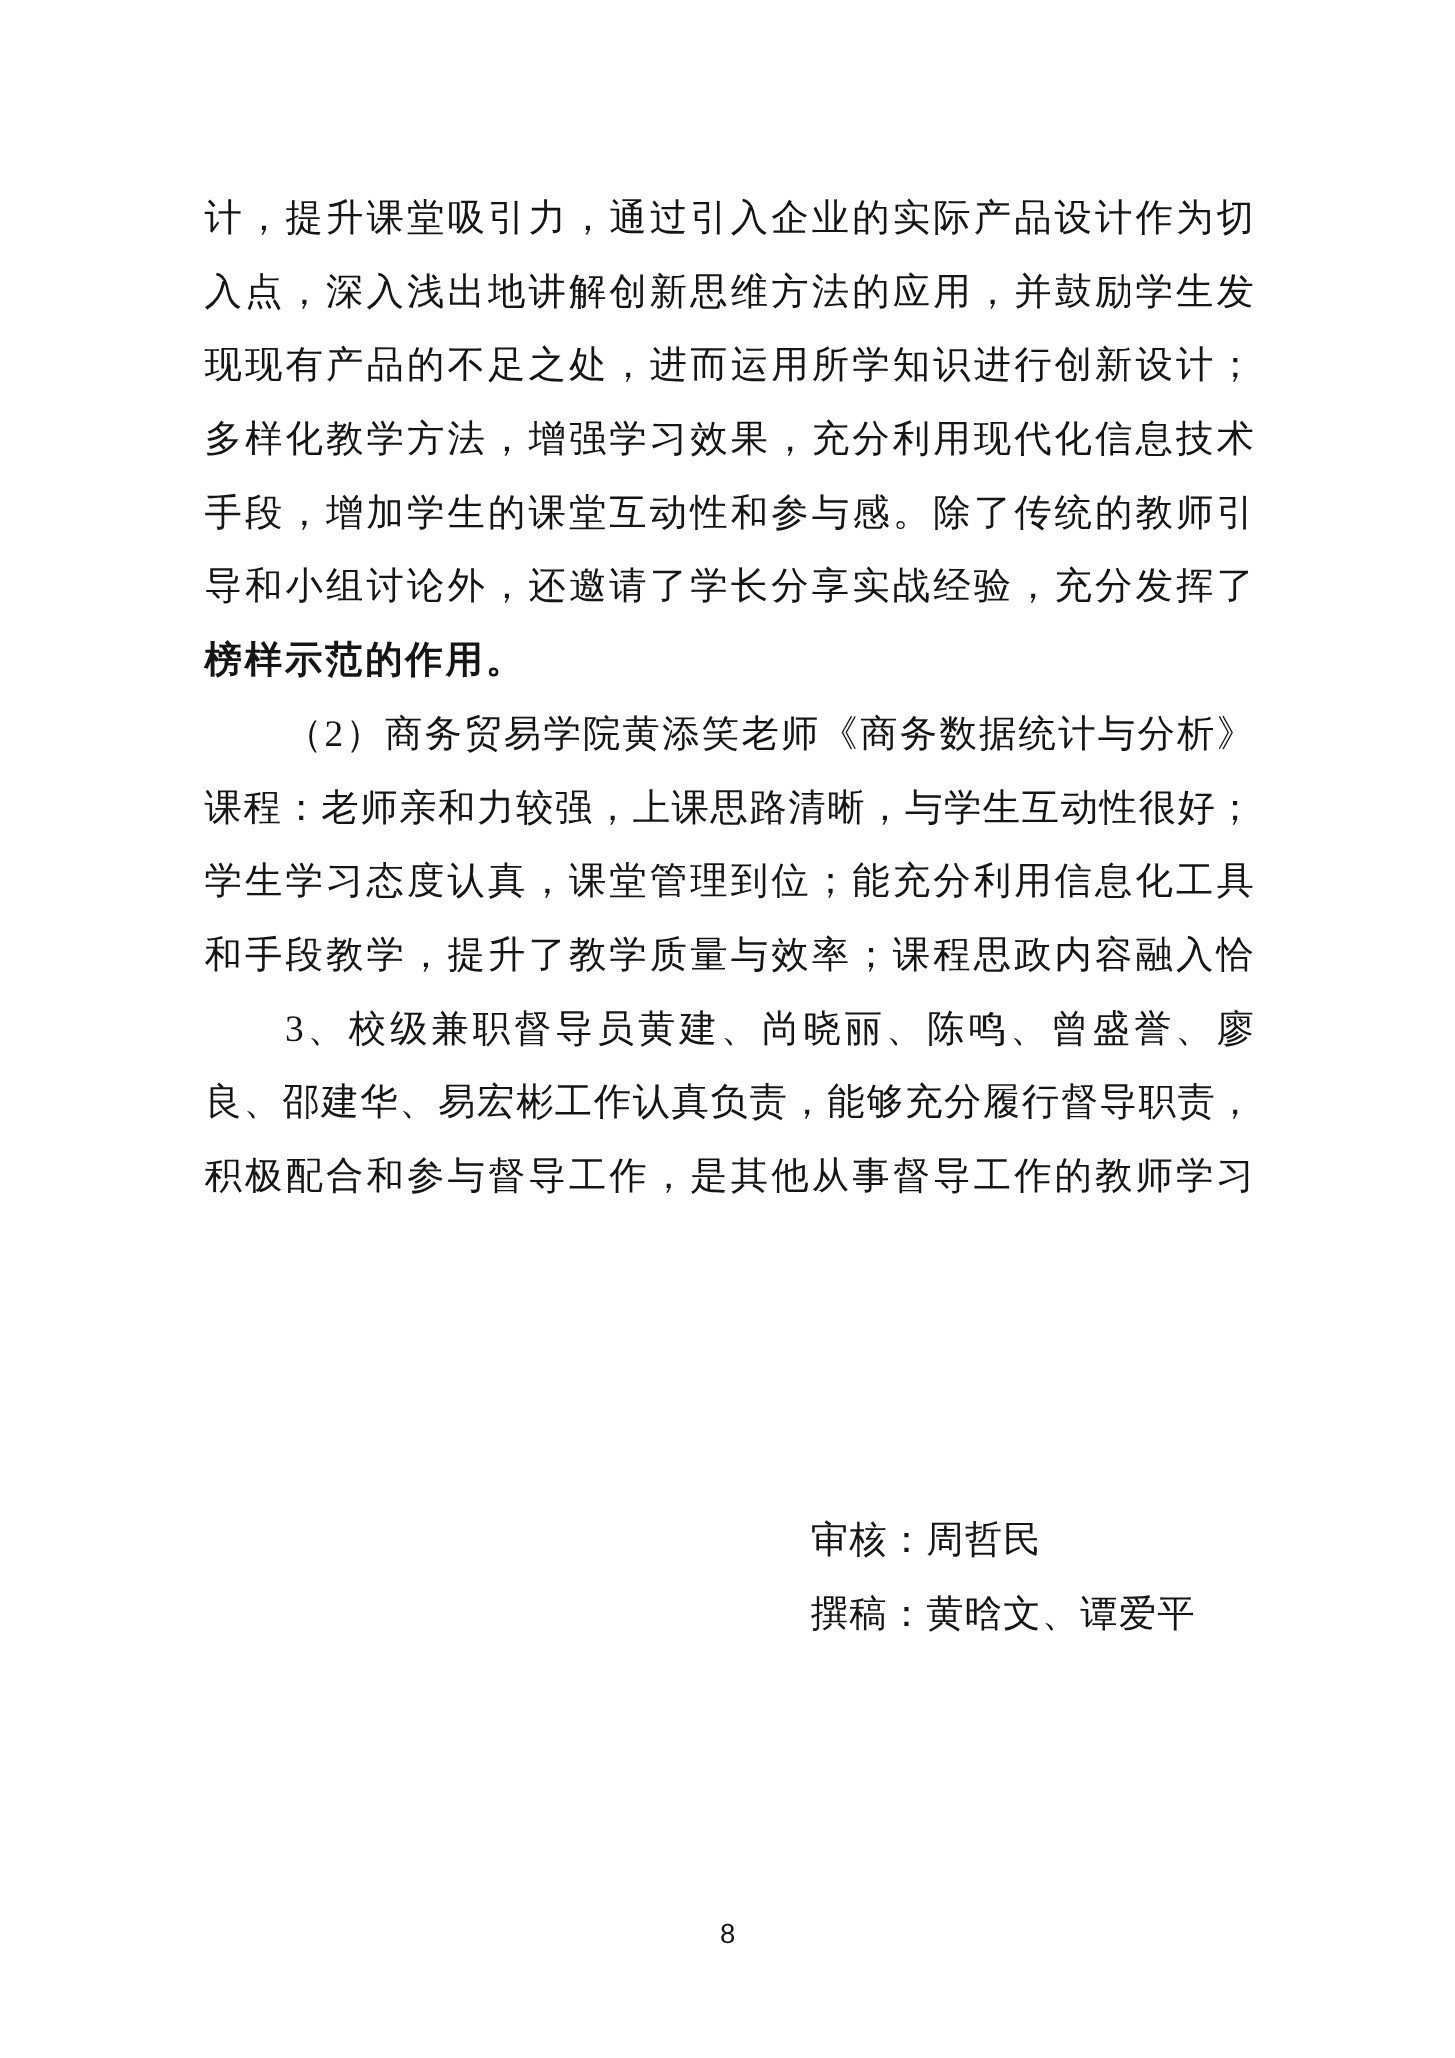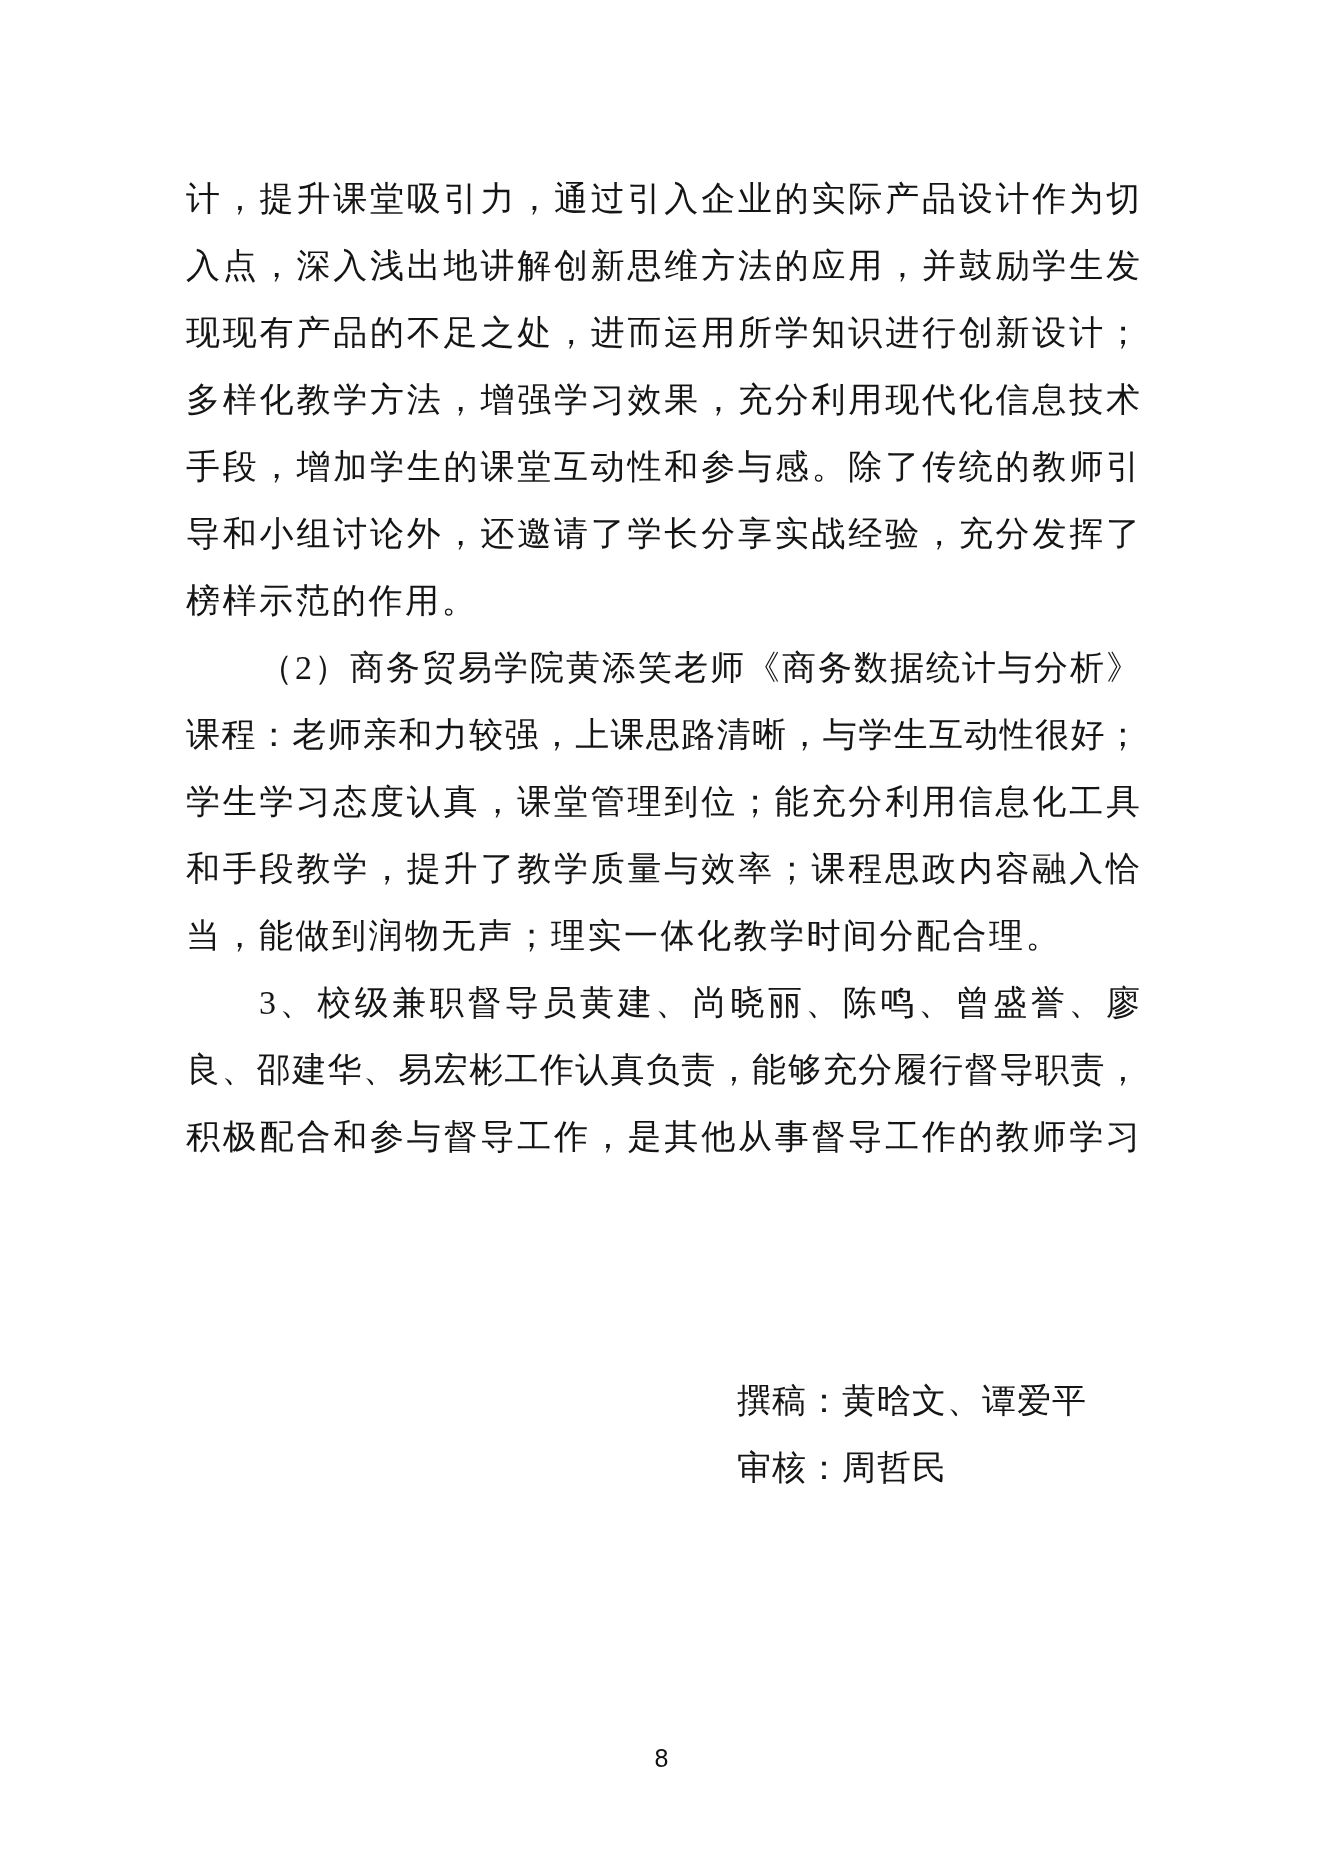--- a/index.html
+++ b/index.html
@@ -32,20 +32,21 @@
   .line.fill {
     display: flex;
     justify-content: space-between;
     align-items: baseline;
   }
   .line.indent {
     padding-left: 73px;
   }
   .line.end {
     letter-spacing: 2.5px;
+    font-weight: bold;
   }
   .signature {
     position: absolute;
     left: 737px;
     top: 1367px;
     font-size: 34px;
     line-height: 67px;
     letter-spacing: 1px;
   }
   .sig-line {
@@ -343,21 +344,20 @@
         <span>课</span>
         <span>程</span>
         <span>思</span>
         <span>政</span>
         <span>内</span>
         <span>容</span>
         <span>融</span>
         <span>入</span>
         <span>恰</span>
       </div>
-    <div class="line end">当，能做到润物无声；理实一体化教学时间分配合理。</div>
     <div class="line fill indent">
         <span>3</span>
         <span>、</span>
         <span>校</span>
         <span>级</span>
         <span>兼</span>
         <span>职</span>
         <span>督</span>
         <span>导</span>
         <span>员</span>
@@ -430,19 +430,19 @@
         <span>作</span>
         <span>的</span>
         <span>教</span>
         <span>师</span>
         <span>学</span>
         <span>习</span>
       </div>
   </div>
 
   <div class="signature">
+    <div class="sig-line">审核：周哲民</div>
     <div class="sig-line">撰稿：黄晗文、谭爱平</div>
-    <div class="sig-line">审核：周哲民</div>
   </div>
 
   <div class="footer">8</div>
 
 </div>
 
 </body></html>

